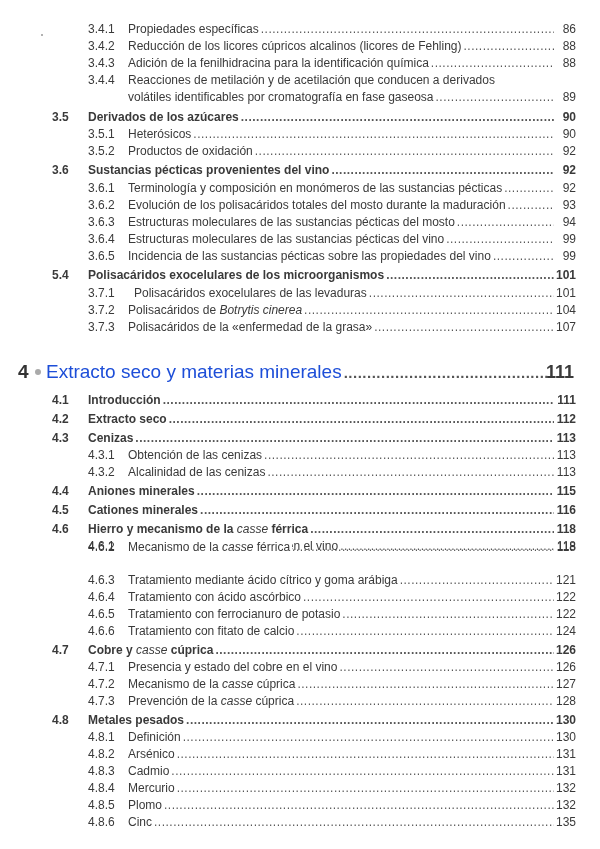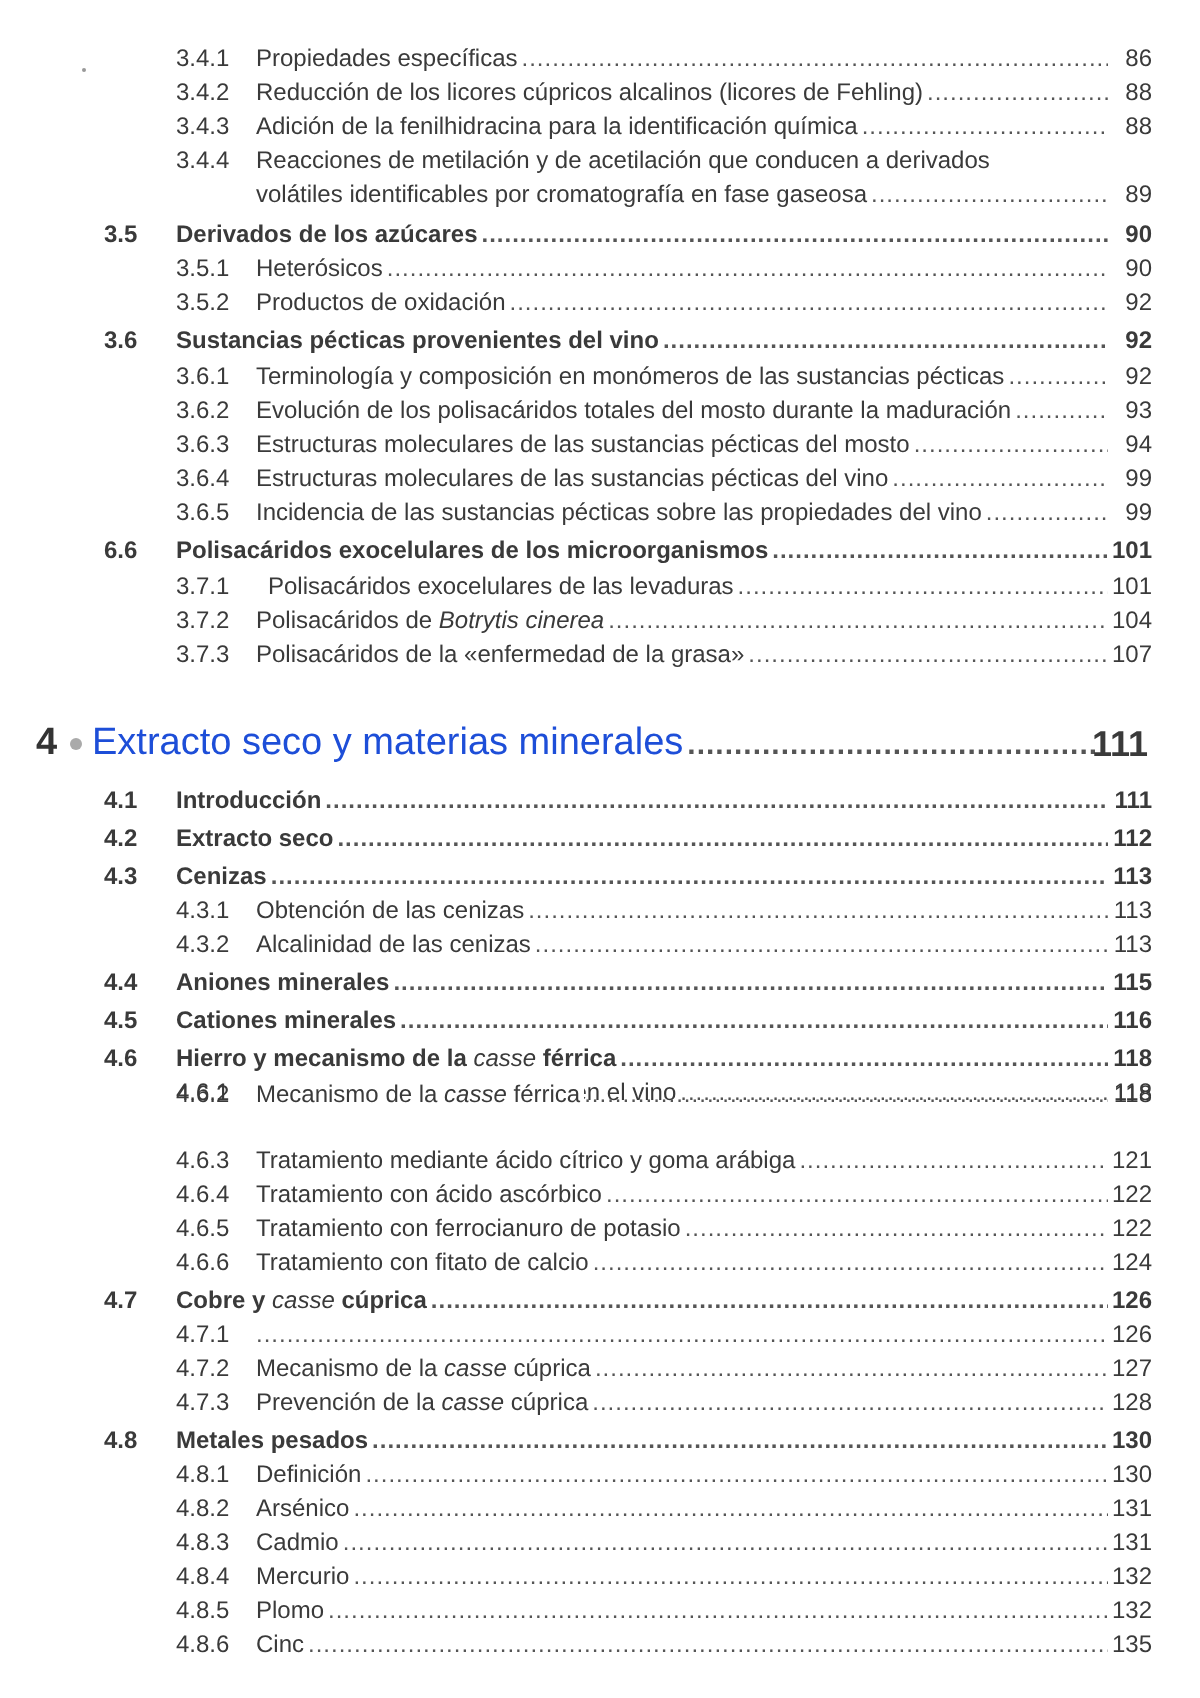--- a/index.html
+++ b/index.html
@@ -153,21 +153,21 @@
   <div class="row sub" style="top:248px">
     <span class="num">3.6.5</span>
     <span class="title-wrap">
         <span class="title">Incidencia de las sustancias pécticas sobre las propiedades del vino</span>
         <span class="leader"></span>
       </span>
     <span class="page-no">99</span>
   </div>
 
   <div class="row sec" style="top:267px">
-    <span class="num">6.6</span>
+    <span class="num">5.4</span>
     <span class="title-wrap">
         <span class="title">Polisacáridos exocelulares de los microorganismos</span>
         <span class="leader"></span>
       </span>
     <span class="page-no">101</span>
   </div>
   <div class="row sub" style="top:285px">
     <span class="num">3.7.1</span>
     <span class="title-wrap" style="left:134px">
         <span class="title">Polisacáridos exocelulares de las levaduras</span>
@@ -319,20 +319,21 @@
         <span class="num">4.7</span>
         <span class="title-wrap">
           <span class="title"><span>Cobre y </span><span class="ital" style="font-weight: normal;">casse</span><span> cúprica</span></span>
           <span class="leader"></span>
         </span>
         <span class="page-no">126</span>
       </div>
       <div class="row sub" style="top: 659px;">
         <span class="num">4.7.1</span>
         <span class="title-wrap">
+          <span class="title">Presencia y estado del cobre en el vino</span>
           <span class="leader"></span>
         </span>
         <span class="page-no">126</span>
       </div>
       <div class="row sub" style="top: 676px;">
         <span class="num">4.7.2</span>
         <span class="title-wrap">
           <span class="title"><span>Mecanismo de la </span><span class="ital" style="font-weight: normal;">casse</span><span> cúprica</span></span>
           <span class="leader"></span>
         </span>

